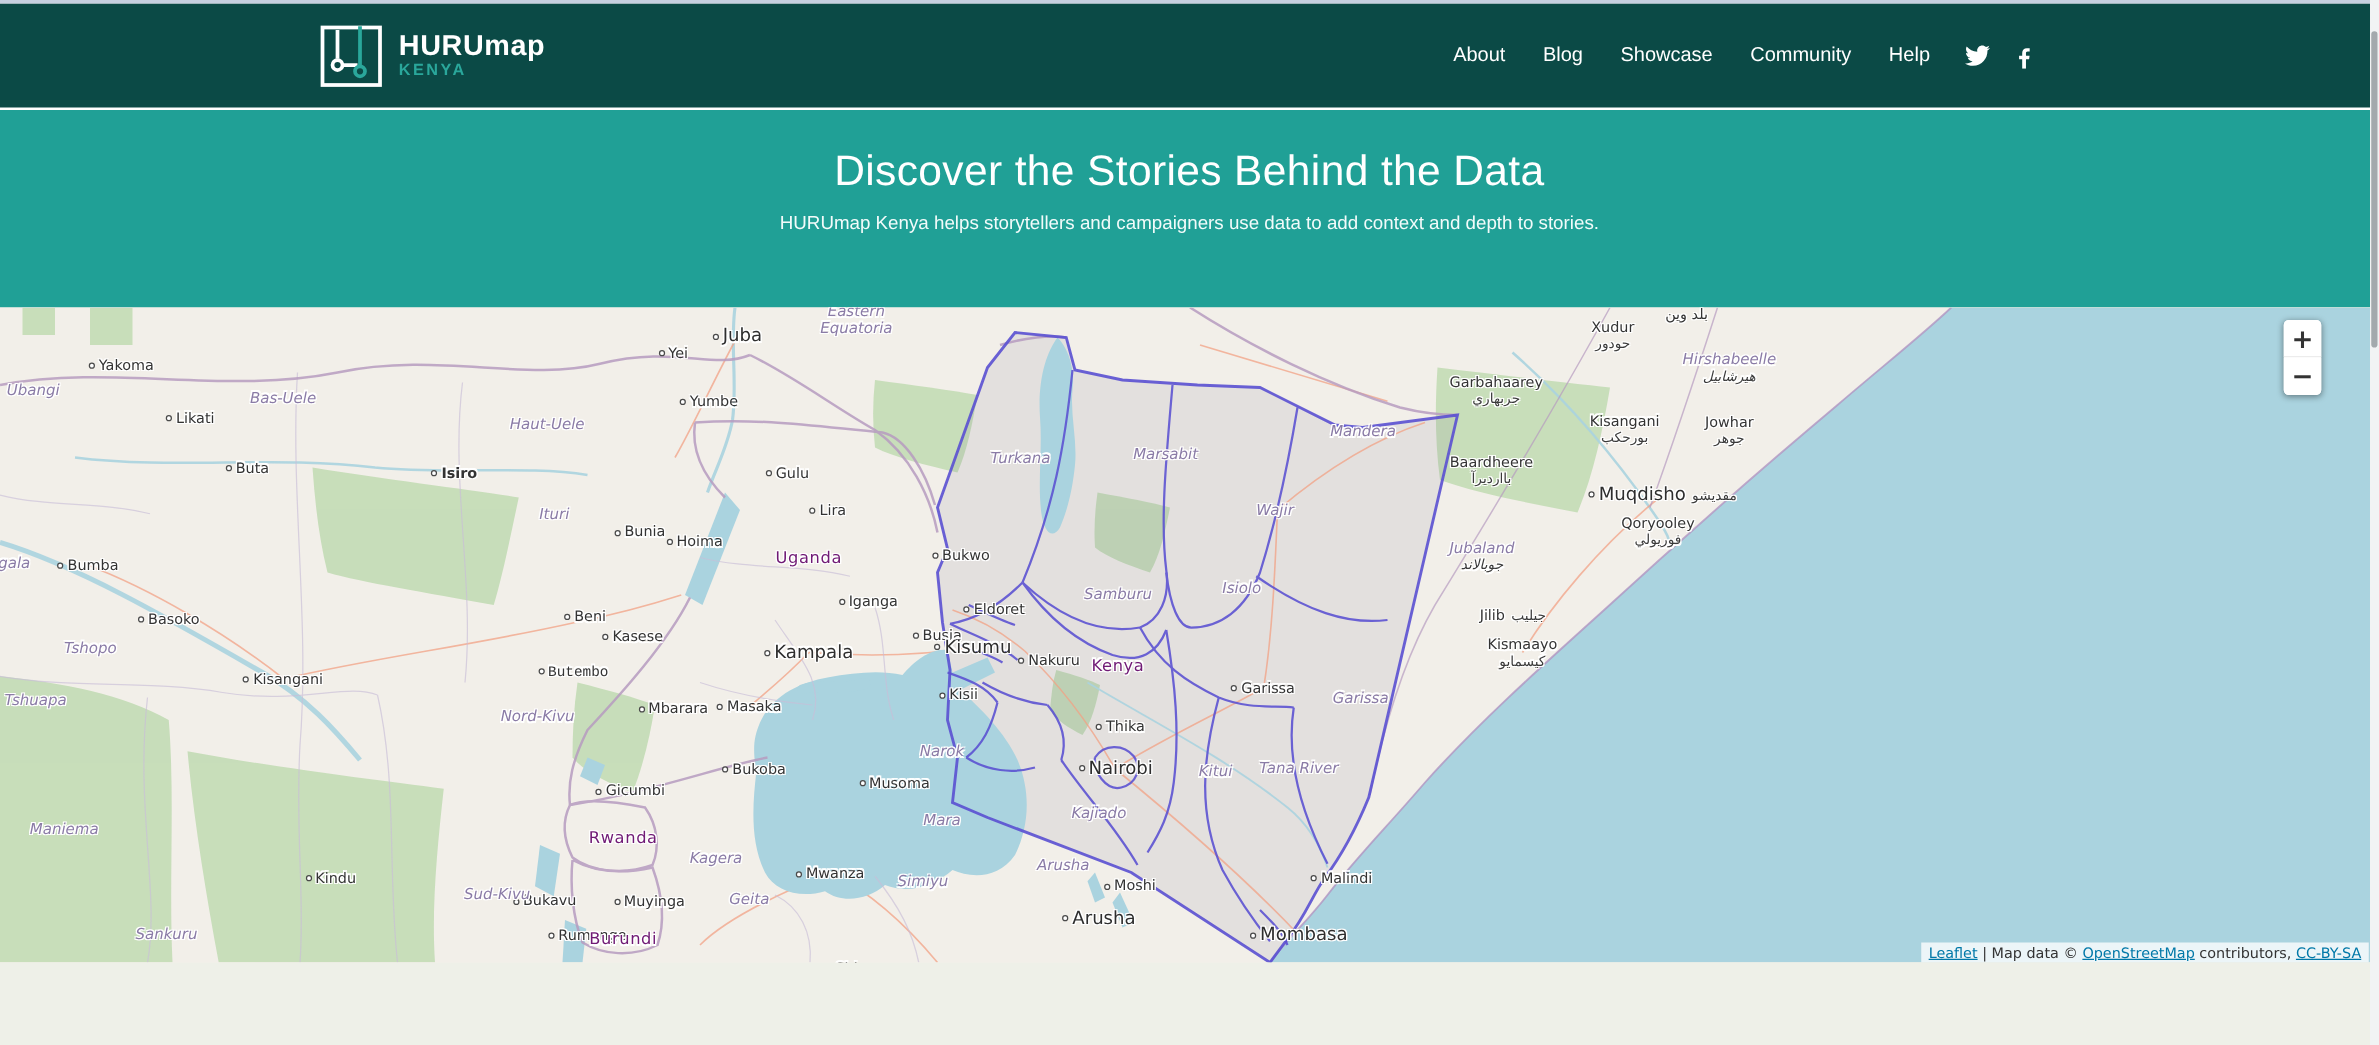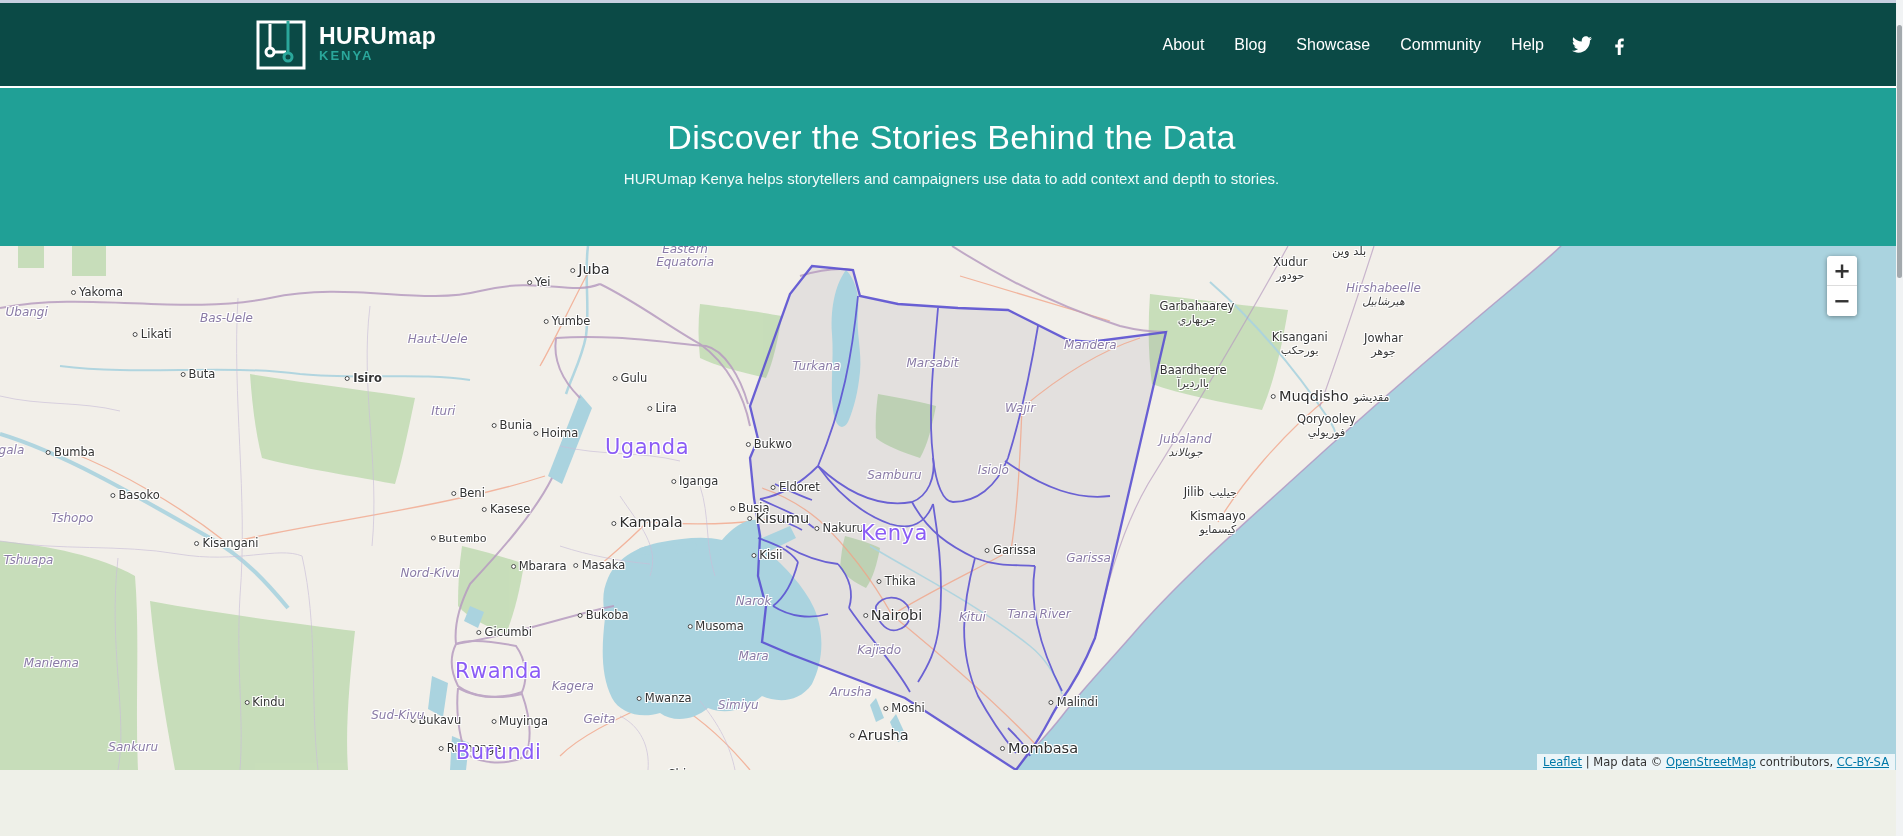--- a/index.html
+++ b/index.html
@@ -32,21 +32,21 @@
   .hero p{font-size:15px;margin-top:13px;color:#f2fbfa;}
   
   .map{position:relative;height:524px;background:var(--land);overflow:hidden;cursor:grab;}
   .map svg.base{position:absolute;inset:0;width:100%;height:100%;}
   .place{position:absolute;transform:translate(-50%,-50%);white-space:nowrap;text-align:center;
          font-family:"DejaVu Sans",sans-serif;z-index:3;
          text-shadow:1px 1px 0 #fff,-1px 1px 0 #fff,1px -1px 0 #fff,-1px -1px 0 #fff,0 1px 0 #fff,0 -1px 0 #fff;}
   .place.town{font-size:11.5px;color:#333;}
   .place.city{font-size:14.5px;color:#2e2e2e;}
   .place.region{font-size:12px;color:#8a7ba6;font-style:italic;}
-  .place.country{font-size:21px;color:#8b5cf6;letter-spacing:.5px;}
+  .place.country{font-size:13px;color:#701a75;letter-spacing:.5px;}
   .place .dot{display:inline-block;width:5px;height:5px;border:1.2px solid #4a4a4a;border-radius:50%;
               background:#fff;margin-right:3px;vertical-align:middle;}
   .place .ar{font-size:11px;color:#3a3a3a;margin-top:0px;}
   .place .ar-inline{font-size:11px;color:#3a3a3a;margin-left:5px;}
   .zoomctl{position:absolute;top:10px;right:46px;width:30px;border-radius:4px;z-index:5;
            box-shadow:0 1px 5px rgba(0,0,0,.4);background:#fff;}
   .zoomctl button{display:block;width:30px;height:30px;background:#fff;border:none;font-size:21px;
            font-weight:bold;color:#333;cursor:pointer;line-height:28px;font-family:"DejaVu Sans",sans-serif;}
   .zoomctl .zin{border-bottom:1px solid #ddd;border-radius:4px 4px 0 0;}
   .zoomctl .zout{border-radius:0 0 4px 4px;}

